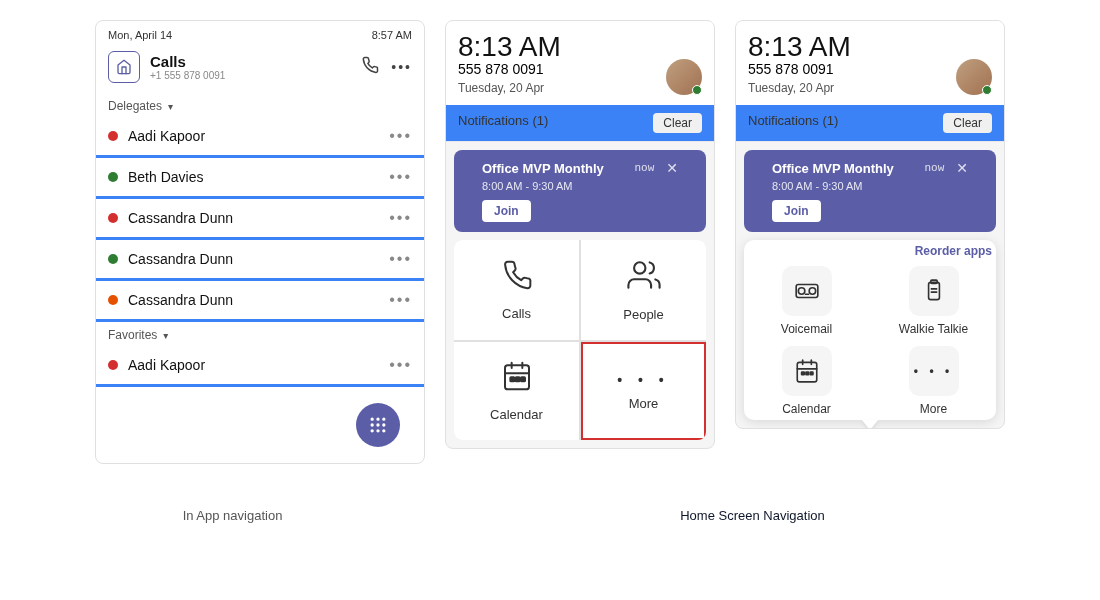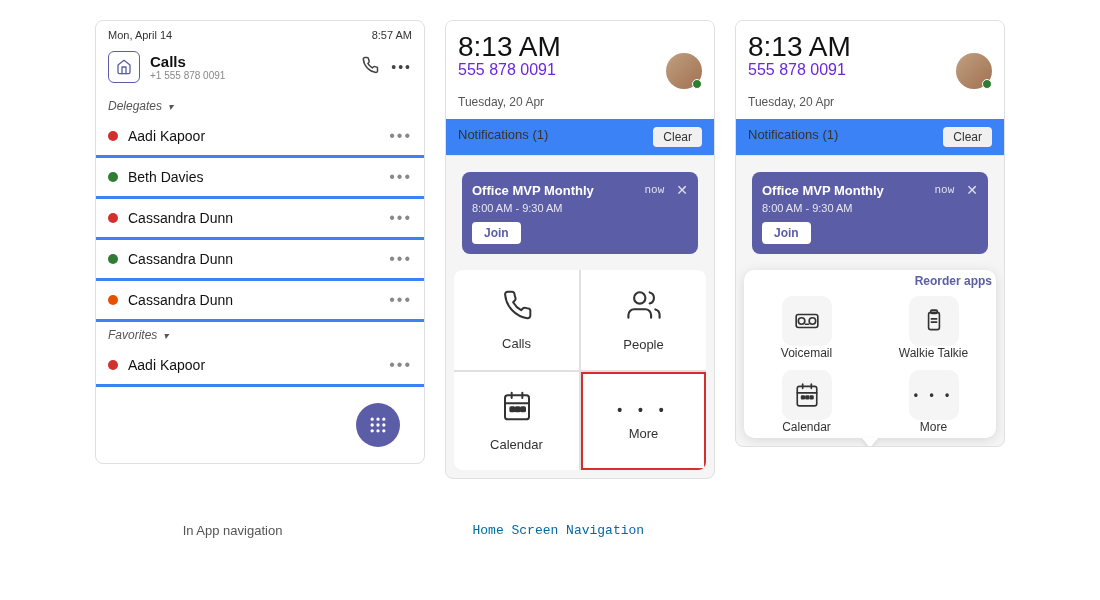--- a/index.html
+++ b/index.html
@@ -106,21 +106,20 @@
     }
 
     .section-label {
       font-size: 12px;
       color: #555;
       padding: 6px 12px 4px 12px;
       display: flex;
       align-items: center;
       gap: 4px;
       font-weight: 500;
-      font-style: italic;
     }
 
     .contact-item {
       display: flex;
       align-items: center;
       padding: 10px 12px;
       border-bottom: 3px solid #3b82f6;
       cursor: pointer;
     }
 
@@ -181,39 +180,39 @@
       background: #f5f5f5;
       border: 1px solid #e0e0e0;
       border-radius: 8px;
       overflow: hidden;
     }
 
     .phone-top-bar {
       background: #ffffff;
       padding: 12px 12px 10px 12px;
       display: flex;
-      align-items: center;
+      align-items: flex-end;
       gap: 10px;
     }
 
     .time-display {
       font-size: 28px;
       font-weight: 300;
       color: #111;
       line-height: 1;
     }
 
     .top-bar-info {
       flex: 1;
     }
 
     .phone-number-small {
-      font-size: 16px;
-      color: #6d28d9;
-      margin-bottom: 16px;
+      font-size: 14px;
+      color: #000000;
+      margin-bottom: 4px;
     }
 
     .date-small {
       font-size: 12px;
       color: #555;
     }
 
     .avatar-circle {
       width: 36px;
       height: 36px;
@@ -251,23 +250,23 @@
       border: none;
       border-radius: 4px;
       padding: 3px 10px;
       font-size: 12px;
       cursor: pointer;
       color: #333;
     }
 
     .notification-card {
       background: #5b5ea6;
-      margin: 16px;
+      margin: 8px;
       border-radius: 8px;
-      padding: 10px 10px;
+      padding: 10px 28px;
       color: white;
     }
 
     .notif-header {
       display: flex;
       justify-content: space-between;
       align-items: center;
       margin-bottom: 4px;
     }
 
@@ -365,20 +364,21 @@
     .reorder-grid {
       display: grid;
       grid-template-columns: 1fr 1fr;
       gap: 10px;
     }
 
     .reorder-item {
       display: flex;
       flex-direction: column;
       align-items: center;
+      gap: 6px;
       cursor: pointer;
     }
 
     .reorder-icon-box {
       width: 50px;
       height: 50px;
       background: #f5f5f5;
       border-radius: 10px;
       display: flex;
       align-items: center;
@@ -405,24 +405,24 @@
     .caption-left {
       width: 330px;
       text-align: center;
       font-size: 13px;
       color: #555;
       font-weight: 400;
     }
 
     .caption-right {
       width: 560px;
+      text-align: center;
       font-size: 13px;
-      color: #0369a1;
+      color: #0f172a;
       font-weight: 400;
-      font-family: Liberation Mono, monospace;
     }
 
     .chevron-down {
       display: inline-block;
       font-size: 10px;
       margin-left: 2px;
     }
   </style>
 </head>
 <body>

